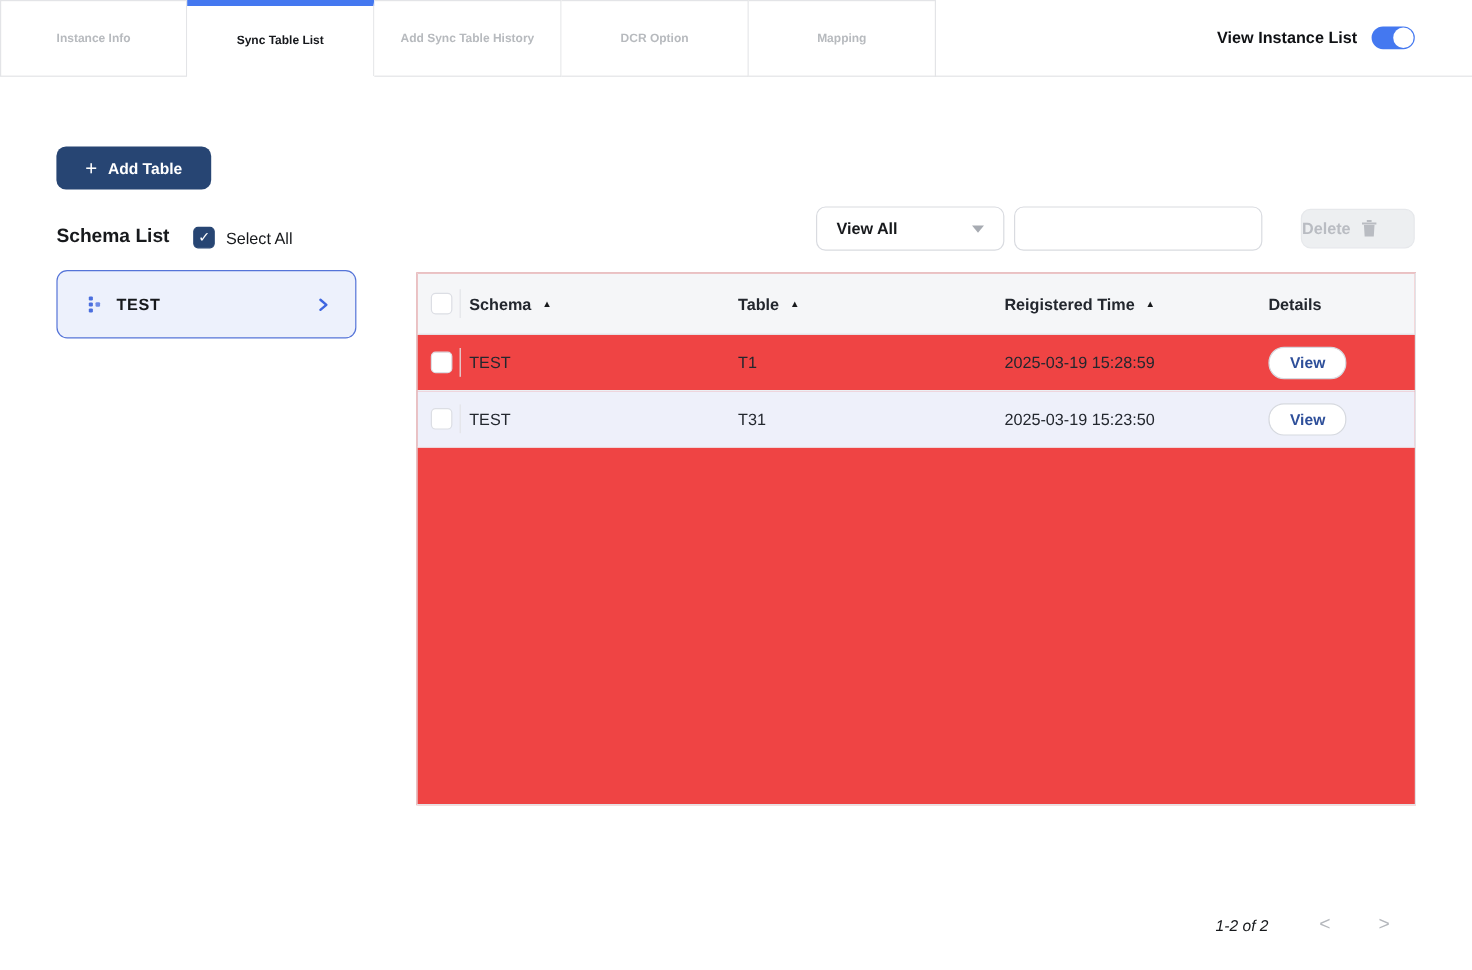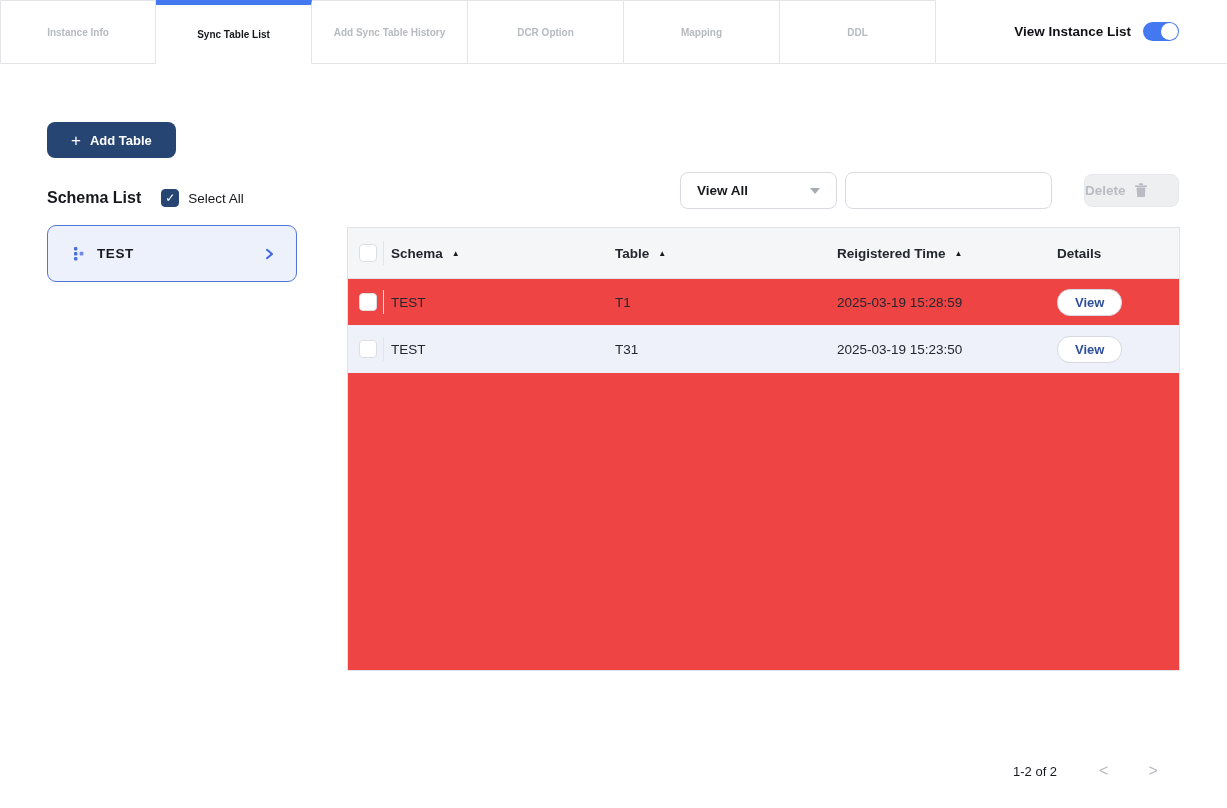--- a/index.html
+++ b/index.html
@@ -85,21 +85,21 @@
   .col { padding-left:7px; display:flex; align-items:center; cursor:pointer; }
   .col .arrow { font-size:8px; margin-left:9px; color:#17191c; }
   .col.static { cursor:default; }
   .view-btn { display:inline-flex; align-items:center; justify-content:center;
               padding:5px 17px; background:#fff; border:1px solid #d6d9df;
               border-radius:13px; color:#2e4f9a; font-family:inherit; font-size:13px;
               font-weight:600; cursor:pointer; }
 
   
   .pagination { position:absolute; left:1013px; top:698px; display:flex;
-                align-items:center; font-size:13px; color:#17191c; }
+                align-items:center; font-size:13px; color:#17191c;font-style:italic; }
   .pagination .pg-arrow { color:#b4b7bc; font-size:16px; cursor:pointer; }
   .pagination .pg-prev { margin-left:42px; }
   .pagination .pg-next { margin-left:40px; }
 </style>
 </head>
 <body>
 
 <div class="app">
 
   <header class="tab-bar">
@@ -110,23 +110,20 @@
       <span>Sync Table List</span>
     </div>
     <div class="tab">
       <span>Add Sync Table History</span>
     </div>
     <div class="tab">
       <span>DCR Option</span>
     </div>
     <div class="tab">
       <span>Mapping</span>
-    </div>
-    <div class="tab">
-      <span>DDL</span>
     </div>
     <div class="tab-bar-end">
       <span class="vil-label">View Instance List</span>
       <div class="toggle">
         <span class="knob"></span>
       </div>
     </div>
   </header>
 
   <main class="content">

